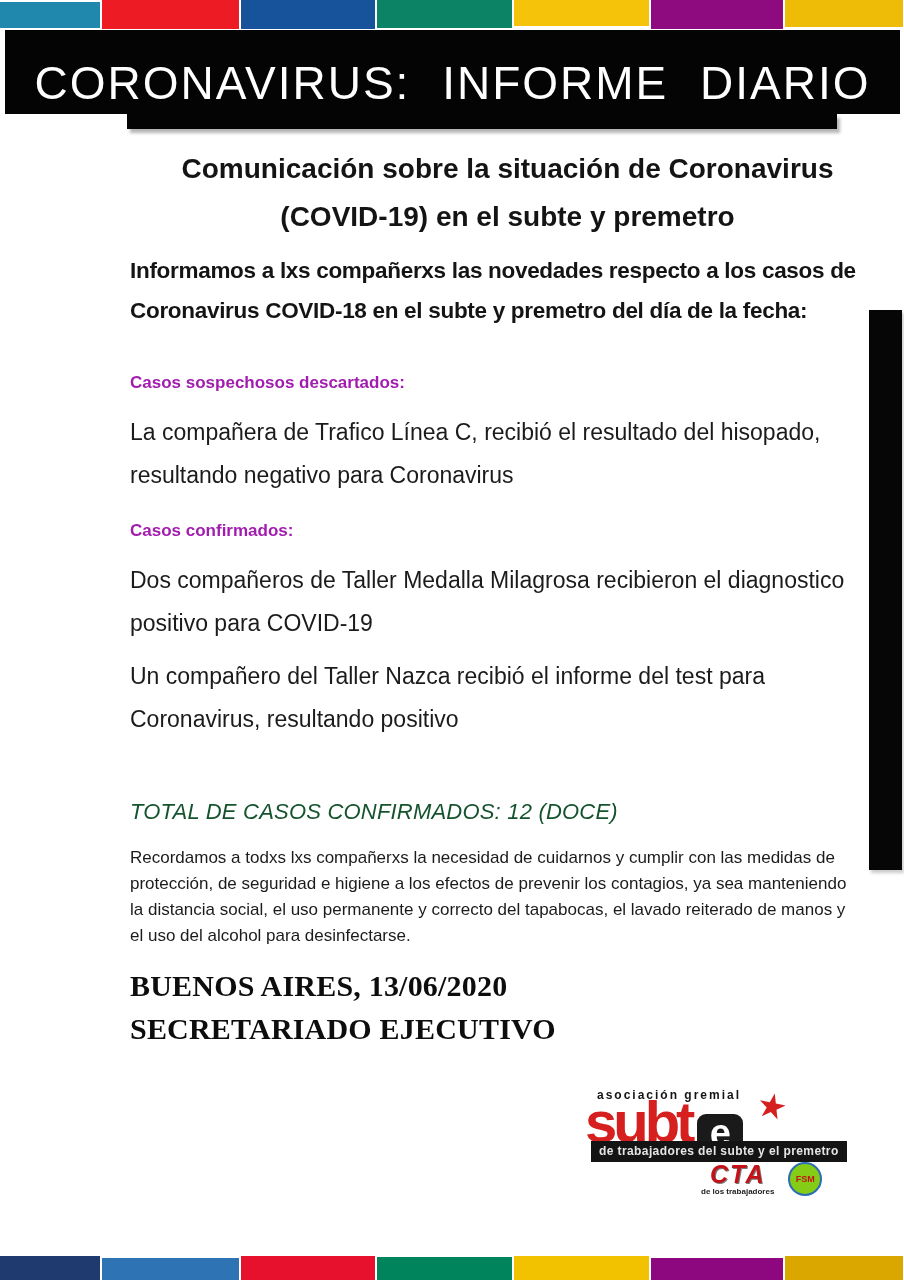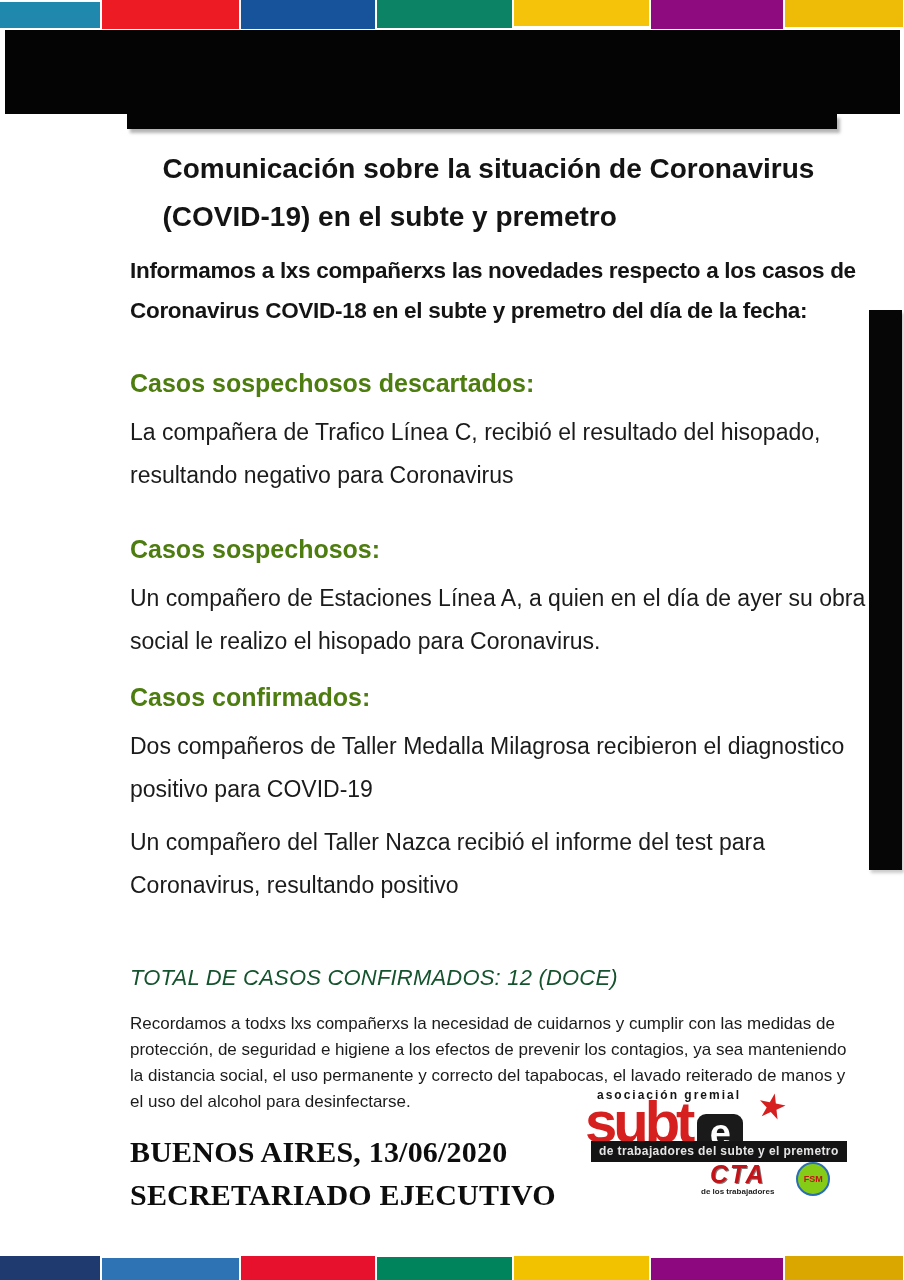--- a/index.html
+++ b/index.html
@@ -29,29 +29,29 @@
     white-space:nowrap;
   }
   
   .right-bar{
     position:absolute;left:869px;top:310px;width:33px;height:560px;
     background:#060606;box-shadow:2px 3px 3px rgba(140,140,140,0.45);
   }
   
   .content{position:absolute;left:130px;top:145px;width:755px;}
   .subtitle{
-    width:690px;margin:0 auto;text-align:left;
+    width:690px;margin:0 auto;text-align:center;
     font-size:28px;font-weight:bold;line-height:48px;color:#141414;
   }
   .intro{
     margin-top:10px;font-size:22.5px;font-weight:bold;line-height:40px;
     letter-spacing:-0.3px;color:#141414;width:750px;
   }
   .sec-heading{
-    margin-top:34px;font-size:25px;font-weight:bold;line-height:36px;color:#4d7c0f;
+    margin-top:34px;font-size:17px;font-weight:bold;line-height:36px;color:#a21caf;
   }
   .sec-heading.tight{margin-top:16px;}
   .sec-para{
     margin-top:10px;font-size:23px;font-weight:400;line-height:43px;
     color:#1b1b1b;width:752px;
   }
   .total-line{
     margin-top:58px;font-size:22px;font-style:italic;font-weight:400;
     letter-spacing:0.2px;color:#14532d;
   }
@@ -83,21 +83,21 @@
   .wm-star{
     position:absolute;left:172px;top:-12px;color:#d6201f;font-size:34px;
     transform:rotate(12deg);
   }
   .logo-banner{
     position:absolute;left:8px;top:57px;background:#141414;color:#e5e5e5;
     font-size:12px;font-weight:bold;letter-spacing:0.4px;
     padding:3px 8px 4px 8px;white-space:nowrap;
   }
   .logo-bottom{
-    position:absolute;left:118px;top:78px;display:flex;gap:22px;
+    position:absolute;left:118px;top:78px;display:flex;gap:14px;
     align-items:center;
   }
   .cta-wrap{display:flex;flex-direction:column;align-items:center;}
   .cta-text{
     font-size:25px;font-style:italic;font-weight:800;color:#c31318;
     letter-spacing:2px;line-height:24px;text-shadow:1px 1px 0 #7a7a7a;
   }
   .cta-sub{font-size:8px;font-weight:bold;color:#222222;margin-top:1px;white-space:nowrap;}
   .fsm-badge{
     width:30px;height:30px;border-radius:50%;border:2px solid #2a6db5;
@@ -115,42 +115,39 @@
       <div class="seg" style="background: rgb(236, 27, 36); width: 137px; height: 29px;"></div>
       <div class="seg" style="background: rgb(22, 83, 155); width: 134px; height: 29px;"></div>
       <div class="seg" style="background: rgb(13, 131, 101); width: 135px; height: 28px;"></div>
       <div class="seg" style="background: rgb(244, 195, 10); width: 135px; height: 26px;"></div>
       <div class="seg" style="background: rgb(142, 10, 127); width: 132px; height: 29px;"></div>
       <div class="seg" style="background: rgb(238, 187, 7); width: 118px; height: 27px;"></div>
     </div>
 
   <div class="title-band">
     <div class="title-step"></div>
+    <div class="title-text">CORONAVIRUS: INFORME DIARIO</div>
   </div>
 
   <div class="right-bar"></div>
 
   <div class="content">
 
     <div class="subtitle">
       <span>Comunicación sobre la situación de Coronavirus</span><br>
       <span>(COVID-19) en el subte y premetro</span>
     </div>
 
     <div class="intro">Informamos a lxs compañerxs las novedades respecto a los casos de Coronavirus COVID-18 en el subte y premetro del día de la fecha:</div>
 
     <div>
       <div class="sec-heading">Casos sospechosos descartados:</div>
       <div class="sec-para">La compañera de Trafico Línea C, recibió el resultado del hisopado, resultando negativo para Coronavirus</div>
     </div>
 
-    <div>
-      <div class="sec-heading">Casos sospechosos:</div>
-      <div class="sec-para">Un compañero de Estaciones Línea A, a quien en el día de ayer su obra social le realizo el hisopado para Coronavirus.</div>
-    </div>
 
     <div>
       <div class="sec-heading tight">Casos confirmados:</div>
       <div class="sec-para">Dos compañeros de Taller Medalla Milagrosa recibieron el diagnostico positivo para COVID-19</div>
       <div class="sec-para">Un compañero del Taller Nazca recibió el informe del test para Coronavirus, resultando positivo</div>
     </div>
 
     <div class="total-line">TOTAL DE CASOS CONFIRMADOS: 12 (DOCE)</div>
 
     <div class="reminder">Recordamos a todxs lxs compañerxs la necesidad de cuidarnos y cumplir con las medidas de protección, de seguridad e higiene a los efectos de prevenir los contagios, ya sea manteniendo la distancia social, el uso permanente y correcto del tapabocas, el lavado reiterado de manos y el uso del alcohol para desinfectarse.</div>

